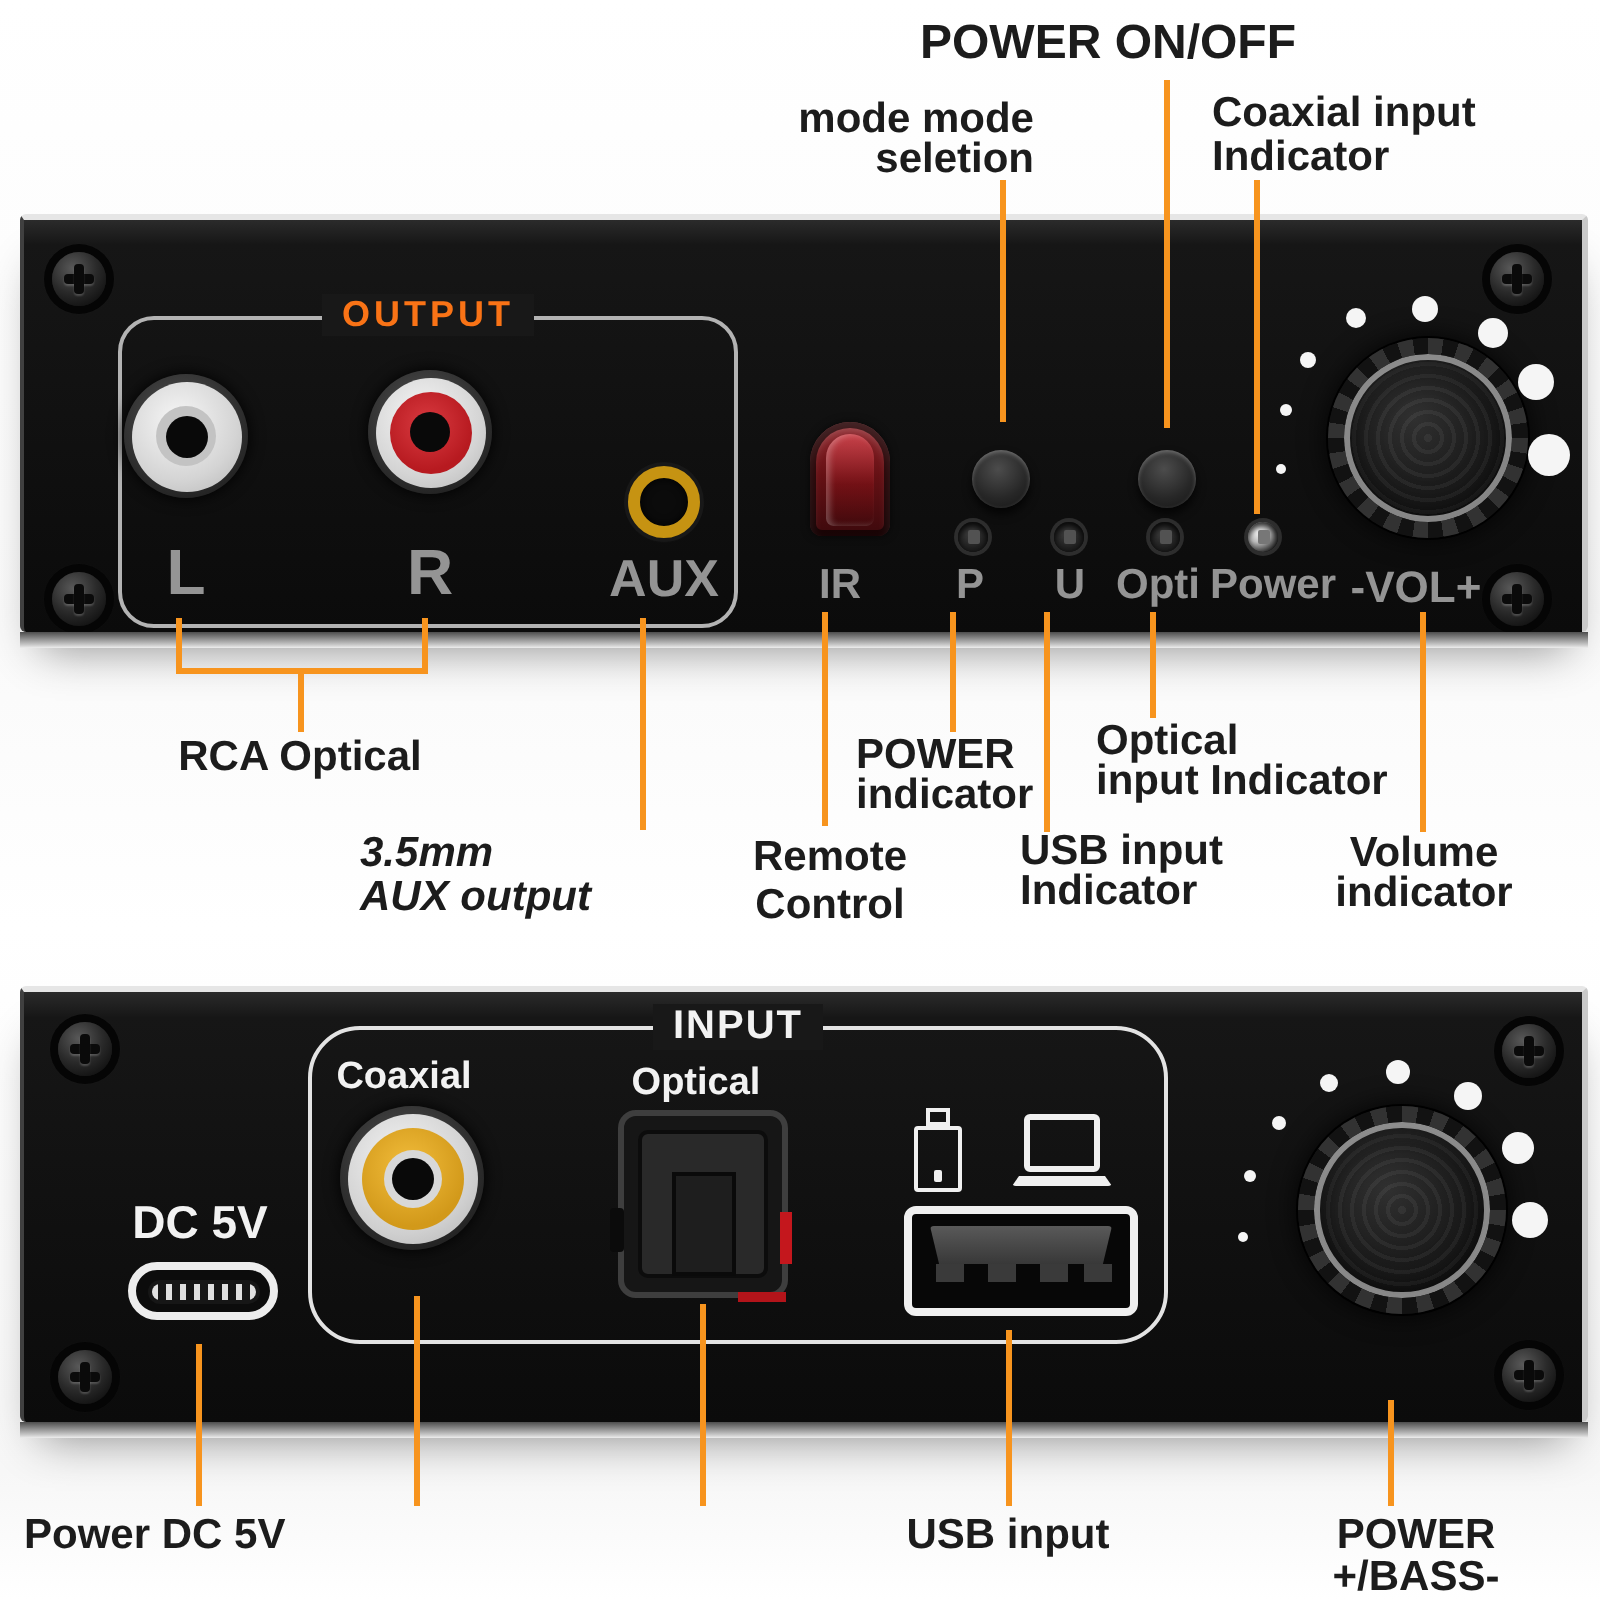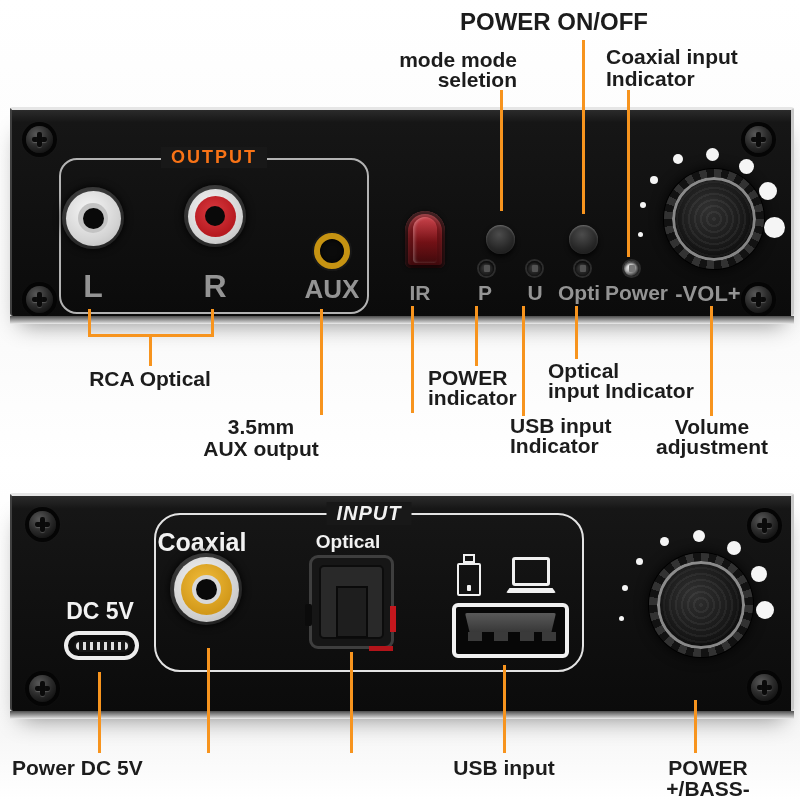--- a/index.html
+++ b/index.html
@@ -219,47 +219,49 @@
   <div class="leader h" style="left:88px;top:334px;width:126px;"></div>
   <div class="leader" style="left:149px;top:336px;height:30px;"></div>
   <div class="leader" style="left:320px;top:309px;height:106px;"></div>
   <div class="leader" style="left:411px;top:306px;height:107px;"></div>
   <div class="leader" style="left:475px;top:306px;height:60px;"></div>
   <div class="leader" style="left:522px;top:306px;height:110px;"></div>
   <div class="leader" style="left:575px;top:306px;height:53px;"></div>
   <div class="leader" style="left:710px;top:306px;height:110px;"></div>
 
   <div class="ann" style="left:70px;top:368px;width:160px;text-align:center;">RCA Optical</div>
-  <div class="ann" style="left:190px;top:416px;width:142px;text-align:center;line-height:22px;">3.5mm
+  <div class="ann" style="left:180px;top:416px;width:142px;text-align:left;line-height:22px;font-style:italic;">3.5mm
 AUX output</div>
+  <div class="ann" style="left:357px;top:417px;width:116px;text-align:center;line-height:24px;">Remote
+Control</div>
   <div class="ann" style="left:428px;top:368px;line-height:20px;">POWER
 indicator</div>
   <div class="ann" style="left:510px;top:416px;line-height:20px;">USB input
 Indicator</div>
   <div class="ann" style="left:548px;top:361px;line-height:20px;">Optical
 input Indicator</div>
   <div class="ann" style="left:642px;top:417px;width:140px;text-align:center;line-height:20px;">Volume
-adjustment</div>
+indicator</div>
 
   <div class="device" style="top:493px;height:215px;">
     <div class="screw" style="left:17px;top:15px;"></div>
     <div class="screw" style="left:17px;top:179px;"></div>
     <div class="screw" style="left:739px;top:16px;"></div>
     <div class="screw" style="left:739px;top:178px;"></div>
 
     <div class="panel-label white" style="left:48px;top:102px;width:80px;font-size:23px;">DC 5V</div>
     <div class="usbc" style="left:52px;top:135px;">
         <span></span>
       </div>
 
     <div class="group-box light" style="left:142px;top:17px;width:426px;height:155px;">
-      <span class="group-legend white" style="font-size:20px;letter-spacing:1px;font-style:italic;">INPUT</span>
-    </div>
-
-    <div class="panel-label white" style="left:140px;top:32px;width:100px;font-size:25px;">Coaxial</div>
+      <span class="group-legend white" style="font-size:20px;letter-spacing:1px;">INPUT</span>
+    </div>
+
+    <div class="panel-label white" style="left:140px;top:32px;width:100px;font-size:19px;">Coaxial</div>
 
     <div class="cc abs" style="left:158px;top:57px;width:72px;height:72px;background:radial-gradient(circle at 45% 38%,#555,#232323 75%);box-shadow:0 0 8px #000;">
       <div class="cc" style="width:65px;height:65px;background:radial-gradient(circle at 42% 36%,#f5f5f5,#cfcfcf 65%,#b0b0b0);">
         <div class="cc" style="width:51px;height:51px;background:radial-gradient(circle at 45% 38%,#f2bd3c,#d2991a 70%);">
           <div class="cc" style="width:29px;height:29px;background:#d8d8d8;">
             <div class="cc" style="width:21px;height:21px;background:#090909;"></div>
           </div>
         </div>
       </div>
     </div>

